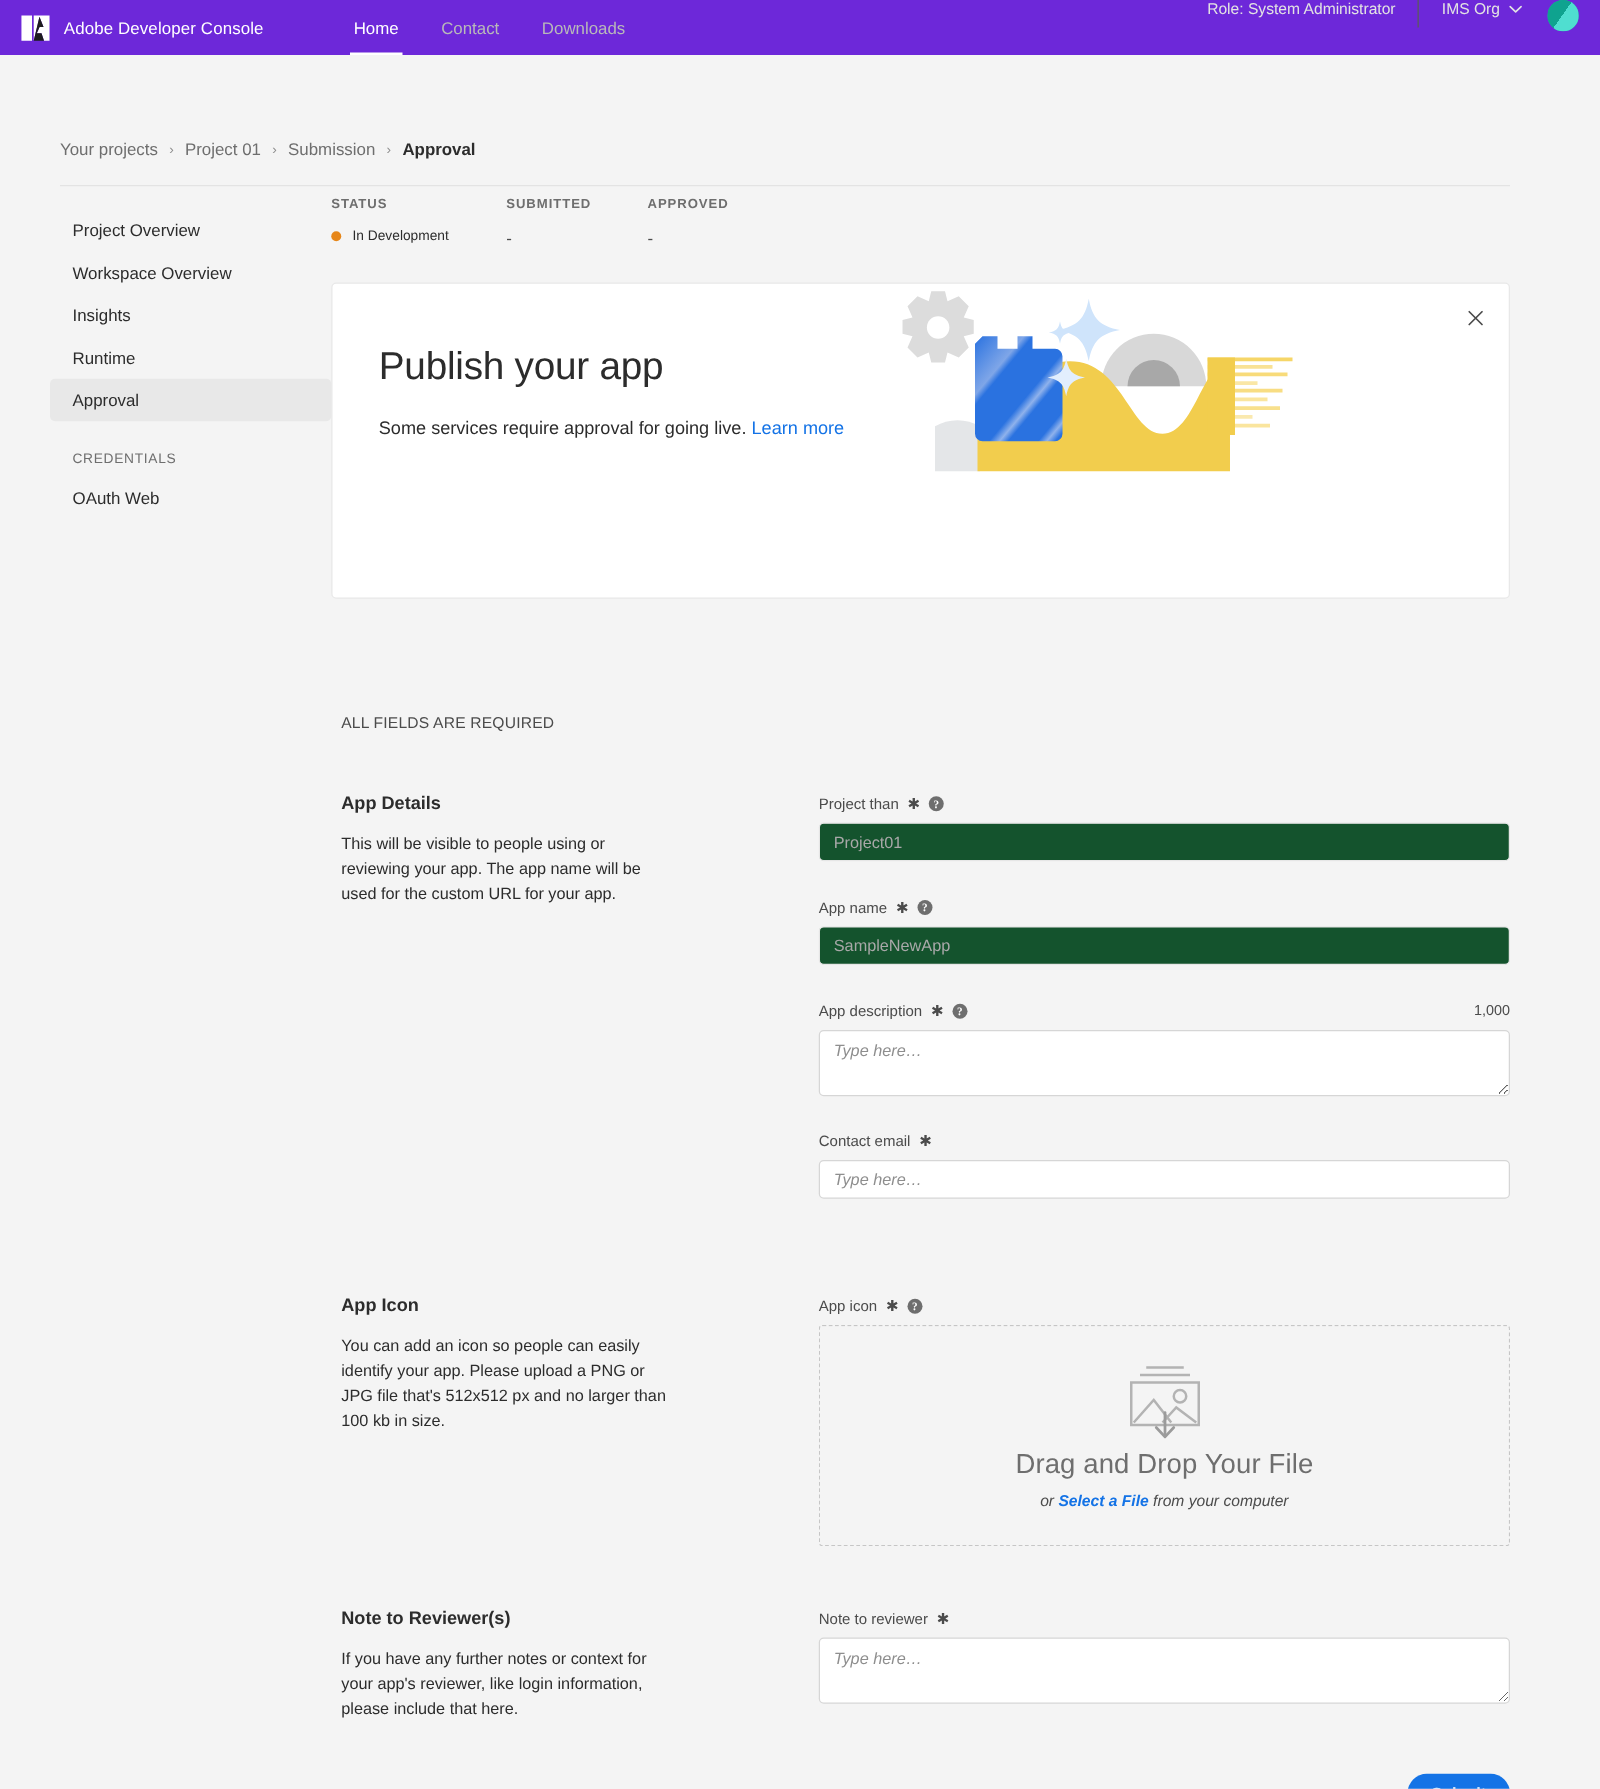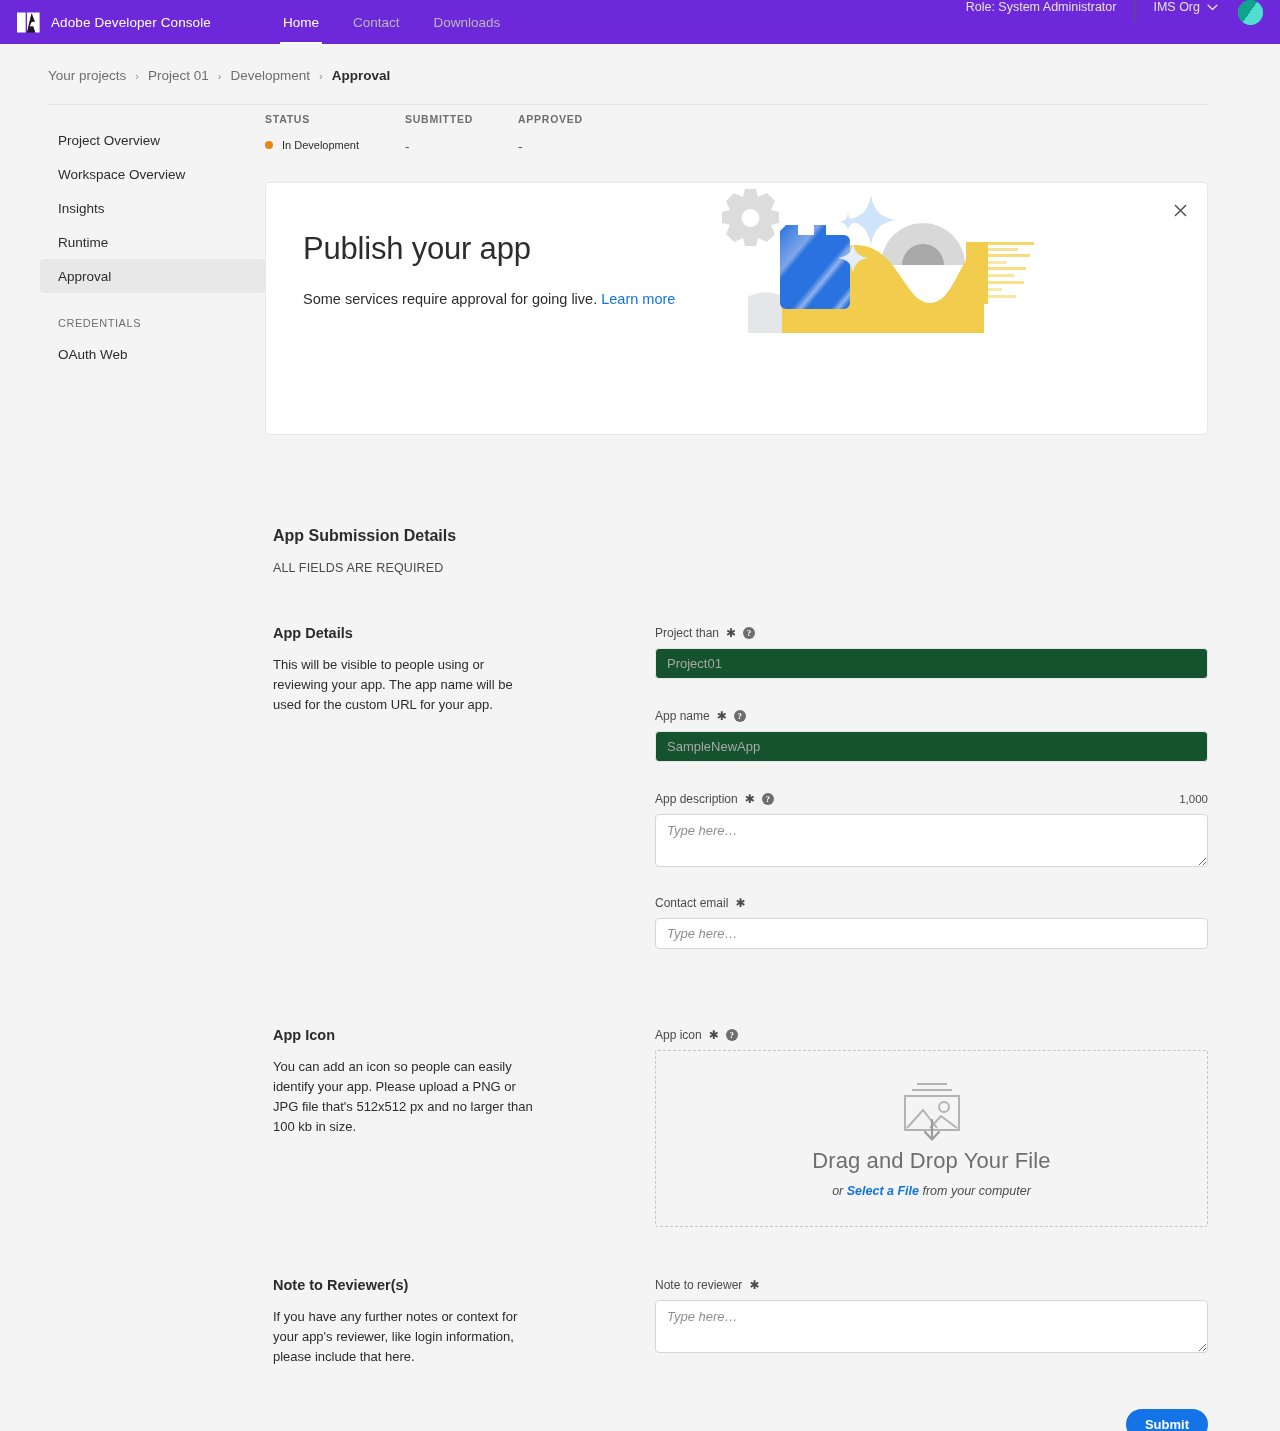--- a/index.html
+++ b/index.html
@@ -102,20 +102,21 @@
     padding: 24px 0 0 48px;
   }
   .crumbs {
     display: flex;
     align-items: center;
     font-size: 13.5px;
     gap: 9px;
     padding-bottom: 21px;
     border-bottom: 1px solid #e3e3e3;
     margin-right: 72px;
+    margin-top: 44px;
   }
   .crumb { color: #6e6e6e; cursor: pointer; }
   .crumb.current { color: #2c2c2c; font-weight: bold; cursor: default; }
   .crumb-sep { color: #8e8e8e; font-size: 11px; }
 
   
   .layout { display: flex; }
   .sidebar {
     width: 265px;
     flex: 0 0 265px;
@@ -403,21 +404,21 @@
     <div class="avatar"></div>
   </div>
 </div>
 
 <div class="crumbbar">
   <div class="crumbs">
     <span class="crumb">Your projects</span>
     <span class="crumb-sep">›</span>
     <span class="crumb">Project 01</span>
     <span class="crumb-sep">›</span>
-    <span class="crumb">Development</span>
+    <span class="crumb">Submission</span>
     <span class="crumb-sep">›</span>
     <span class="crumb current">Approval</span>
   </div>
 </div>
 
 <div class="layout">
 
   <div class="sidebar">
     <div class="side-item">
         <span>Project Overview</span>
@@ -523,21 +524,20 @@
 
         <g>
           <path d="M155 10 C158 26 164 32 180 35 C164 38 158 44 155 60 C152 44 146 38 130 35 C146 32 152 26 155 10 Z" fill="#cfe4fb"></path>
           <path d="M137 58 C139 68 142 71 152 73 C142 75 139 78 137 88 C135 78 132 75 122 73 C132 71 135 68 137 58 Z" fill="#e2eefd"></path>
           <path d="M132 28 C133 34 135 36 141 37 C135 38 133 40 132 46 C131 40 129 38 123 37 C129 36 131 34 132 28 Z" fill="#cfe4fb"></path>
         </g>
       </svg>
     </div>
 
     <div class="section-head">
-      <div class="section-title">App Submission Details</div>
       <div class="section-req">ALL FIELDS ARE REQUIRED</div>
     </div>
 
     <div class="frow" style="margin-top:50px">
       <div class="fleft">
         <div class="fl-title">App Details</div>
         <div class="fl-desc">This will be visible to people using or reviewing your app. The app name will be used for the custom URL for your app.</div>
       </div>
       <div class="fright">
 

